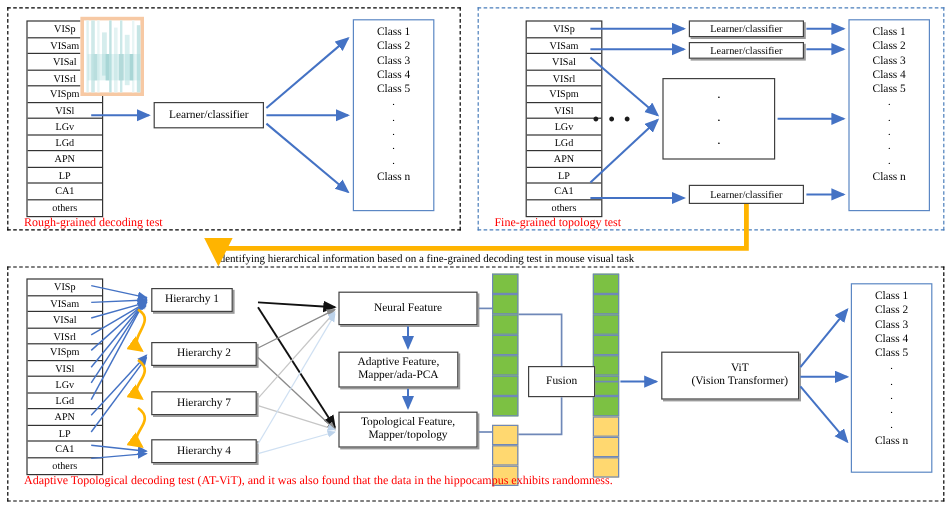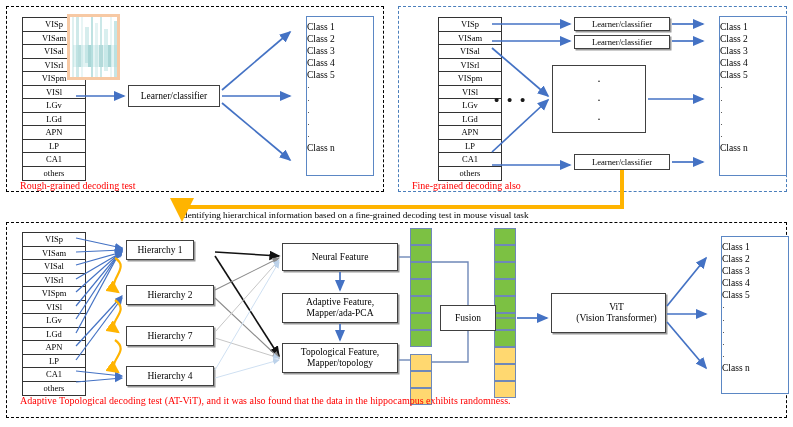--- a/index.html
+++ b/index.html
@@ -12,22 +12,22 @@
            font-family:"Liberation Serif","DejaVu Serif",serif;}
   .region-list{position:absolute;width:64px;border:1px solid #333;box-sizing:border-box;}
   .region-list div{height:13.5px;line-height:13.5px;text-align:center;font-size:8.5px;
                    border-bottom:1px solid #333;box-sizing:border-box;}
   .region-list div:last-child{border-bottom:none;}
   .box{position:absolute;box-sizing:border-box;border:1.4px solid #404040;
        background:#fff;display:flex;align-items:center;justify-content:center;
        text-align:center;font-size:9.5px;line-height:11px;}
   .box.shadow{box-shadow:1.5px 1.5px 0 #9a9a9a;}
   .classbox{position:absolute;box-sizing:border-box;border:1.1px solid #5b87c4;
-            background:#fff;display:flex;flex-direction:column;align-items:flex-start;
-            padding-top:4px;font-size:9.5px;line-height:12.1px;margin-left:12px;}
+            background:#fff;display:flex;flex-direction:column;align-items:center;
+            padding-top:4px;font-size:9.5px;line-height:12.1px;}
   .classbox .dot{font-size:9px;line-height:12.1px;}
   .raster{position:absolute;border:3px solid #f7c9a4;background:#fff;box-sizing:border-box;}
   .raster i{position:absolute;top:0;bottom:0;display:block;}
   svg.ov{position:absolute;left:0;top:0;width:793px;height:427px;overflow:visible;pointer-events:none;}
   .cell{position:absolute;box-sizing:border-box;border:1px solid #6f88b8;}
   .green{background:#7cc143;}
   .yellow{background:#ffd870;}
   .ylabel{position:absolute;font-size:9.2px;white-space:nowrap;}
   .dots3{position:absolute;font-size:15px;font-weight:bold;letter-spacing:2px;color:#1a1a1a;}
   .vdots{position:absolute;display:flex;flex-direction:column;justify-content:space-between;align-items:center;}
@@ -135,21 +135,21 @@
   <span>Class 4</span>
   <span>Class 5</span>
   <span class="dot">·</span>
   <span class="dot">·</span>
   <span class="dot">·</span>
   <span class="dot">·</span>
   <span class="dot">·</span>
   <span>Class n</span>
 </div>
 
-<div class="red-cap" style="left:412px;top:180px;">Fine-grained decoding also</div>
+<div class="red-cap" style="left:412px;top:180px;">Fine-grained topology test</div>
 
 <div class="ylabel" style="left:180px;top:210px;">Identifying hierarchical information based on a fine-grained decoding test in mouse visual task</div>
 
 <div class="panel dashed-black" style="left:6px;top:222px;width:781px;height:196px;"></div>
 
 <div class="region-list" style="left:22px;top:232px;">
   <div>VISp</div>
   <div>VISam</div>
   <div>VISal</div>
   <div>VISrl</div>
@@ -172,21 +172,21 @@
 <div class="box shadow" style="left:126px;top:326px;width:88px;height:20px;">
   <span>Hierarchy 7</span>
 </div>
 <div class="box shadow" style="left:126px;top:366px;width:88px;height:20px;">
   <span>Hierarchy 4</span>
 </div>
 
 <div class="box shadow" style="left:282px;top:243px;width:116px;height:28px;">
   <span>Neural  Feature</span>
 </div>
-<div class="box shadow" style="left:282px;top:293px;width:116px;height:30px;flex-direction:column;">
+<div class="box shadow" style="left:282px;top:293px;width:100px;height:30px;flex-direction:column;">
   <span>Adaptive  Feature,</span>
   <span>Mapper/ada-PCA</span>
 </div>
 <div class="box shadow" style="left:282px;top:343px;width:116px;height:30px;flex-direction:column;">
   <span>Topological  Feature,</span>
   <span>Mapper/topology</span>
 </div>
 
 <div>
   <div class="cell green" style="left:410px;top:228px;width:22px;height:17px;"></div>

